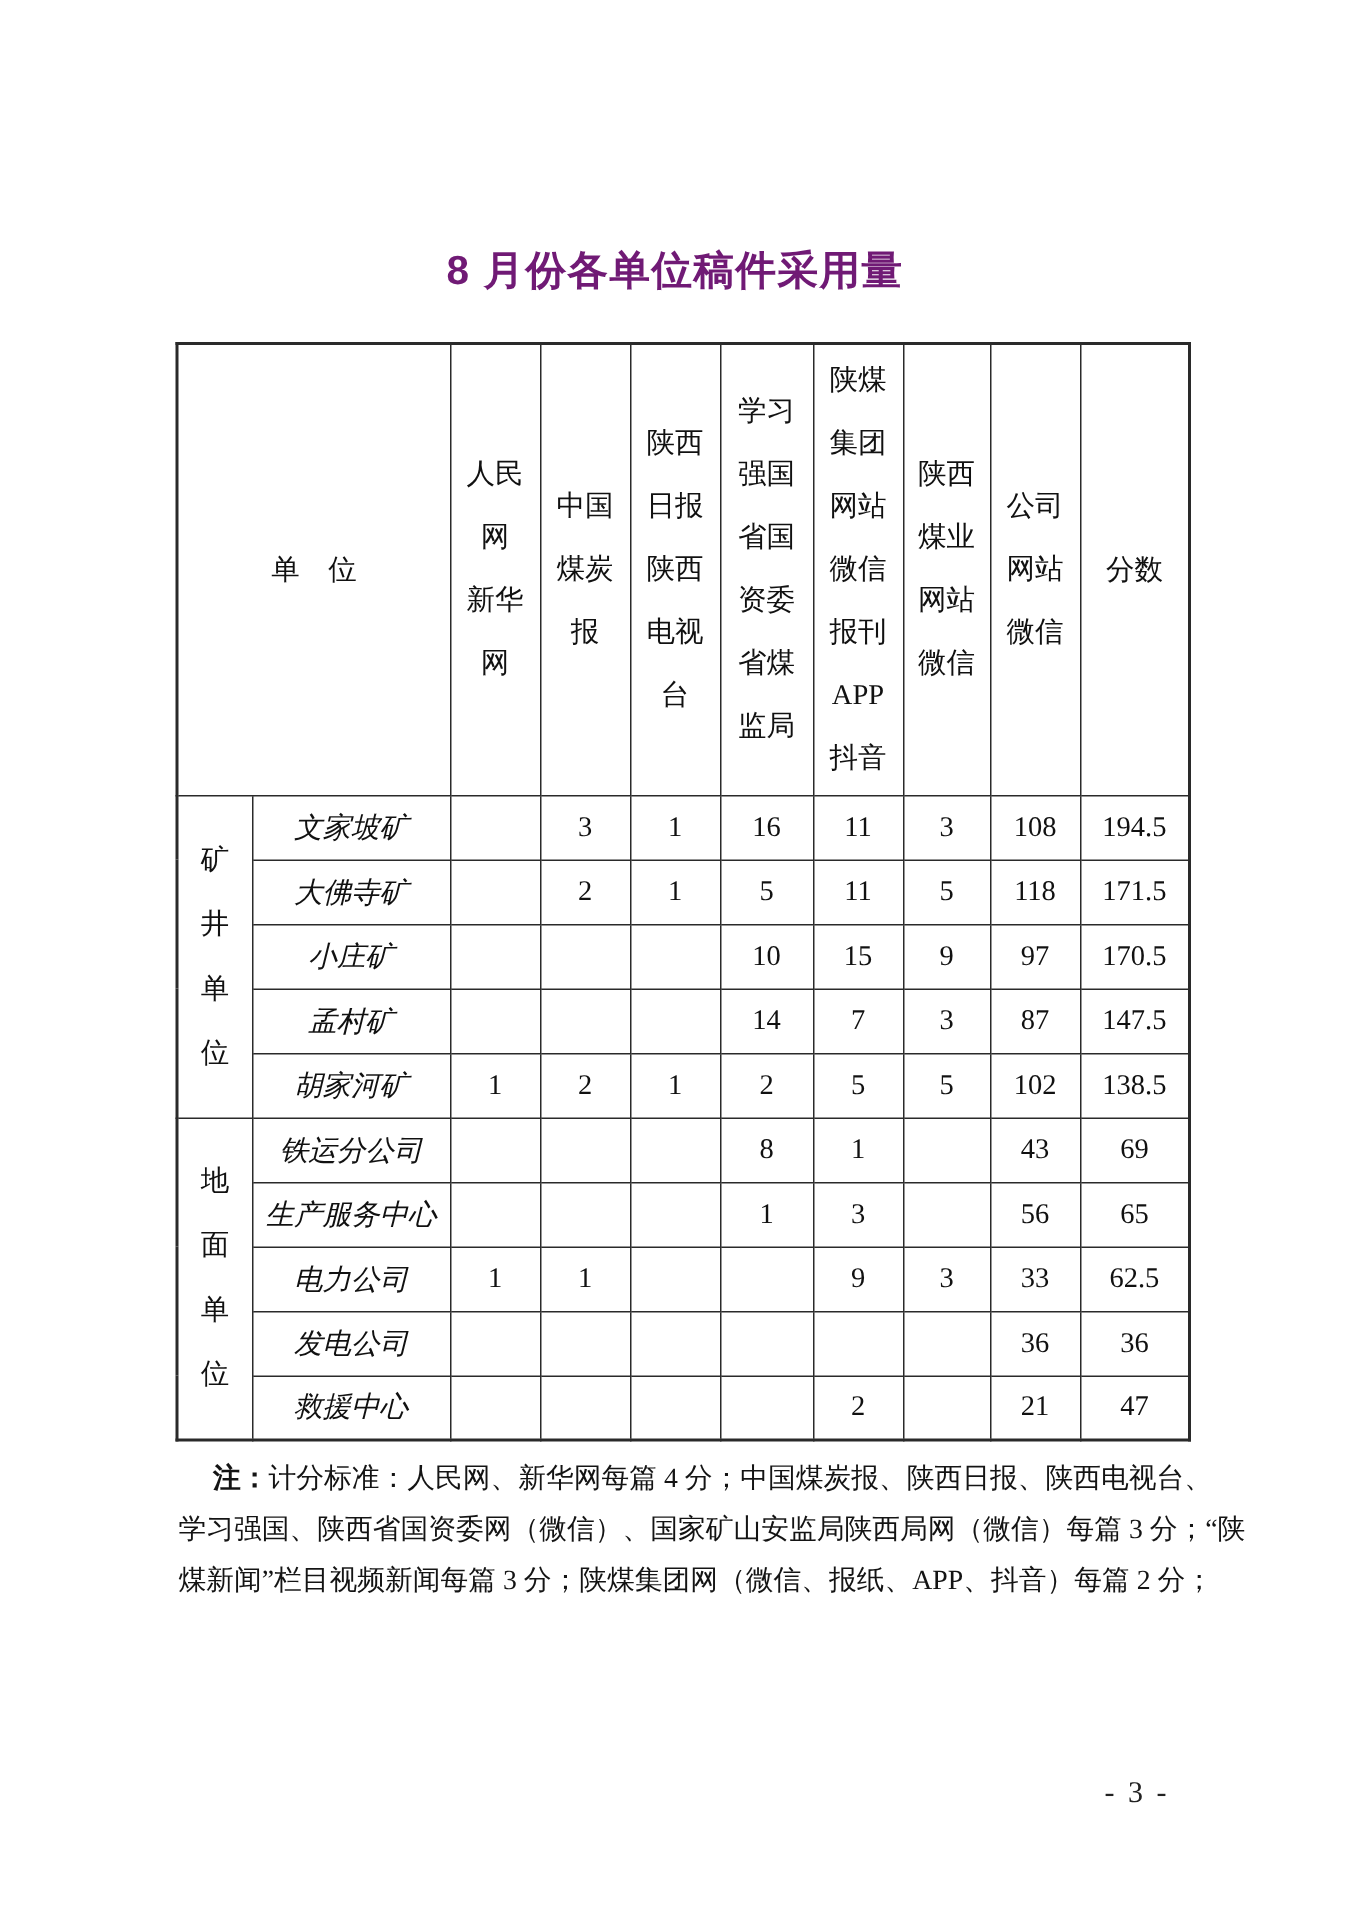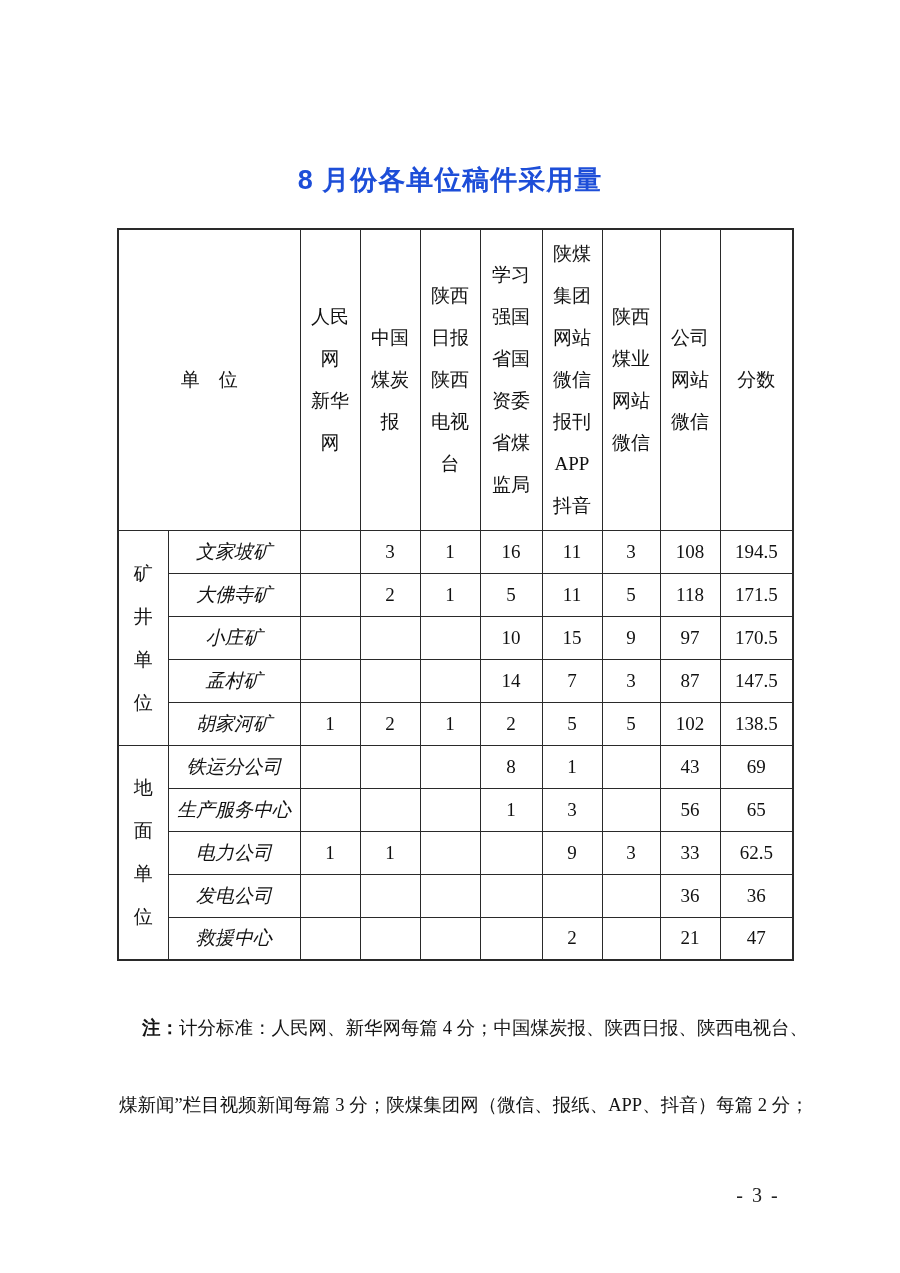--- a/index.html
+++ b/index.html
@@ -14,21 +14,21 @@
 
   .title {
     position: absolute;
     top: 162px; left: 0; width: 900px;
     margin: 0;
     text-align: center;
     font-family: "Liberation Sans", "DejaVu Sans", sans-serif;
     font-weight: 700;
     font-size: 27px;
     letter-spacing: 1px;
-    color: #1d4ed8;
+    color: #701a75;
   }
 
   table.stats {
     position: absolute;
     top: 228px; left: 117px;
     width: 675px;
     border-collapse: collapse;
     table-layout: fixed;
     border: 2px solid #2a2a2a;
   }
@@ -63,21 +63,20 @@
     position: absolute;
     top: 968px; left: 119px;
     width: 682px;
     font-size: 18.5px;
     color: #141414;
   }
   .note-line {
     line-height: 34px;
     white-space: nowrap;
     text-align: justify;
-    margin-top: 43px;
   }
   .note-line.fill { text-align-last: justify; }
   .note-line.first { text-indent: 23px; }
   .note-label {
     font-family: "Liberation Sans", "DejaVu Sans", sans-serif;
     font-weight: 700;
   }
 
   .pageno {
     position: absolute;
@@ -264,18 +263,19 @@
         <td class="vcell">2</td>
         <td class="vcell"></td>
         <td class="vcell">21</td>
         <td class="vcell">47</td>
       </tr>
     </tbody>
   </table>
 
   <div class="note">
     <div class="note-line fill first"><span class="note-label">注：</span><span>计分标准：人民网、新华网每篇 4 分；中国煤炭报、陕西日报、陕西电视台、</span></div>
+    <div class="note-line fill">学习强国、陕西省国资委网（微信）、国家矿山安监局陕西局网（微信）每篇 3 分；“陕</div>
     <div class="note-line fill">煤新闻”栏目视频新闻每篇 3 分；陕煤集团网（微信、报纸、APP、抖音）每篇 2 分；</div>
   </div>
 
   <div class="pageno">- 3 -</div>
 
 </div>
 
 </body></html>

